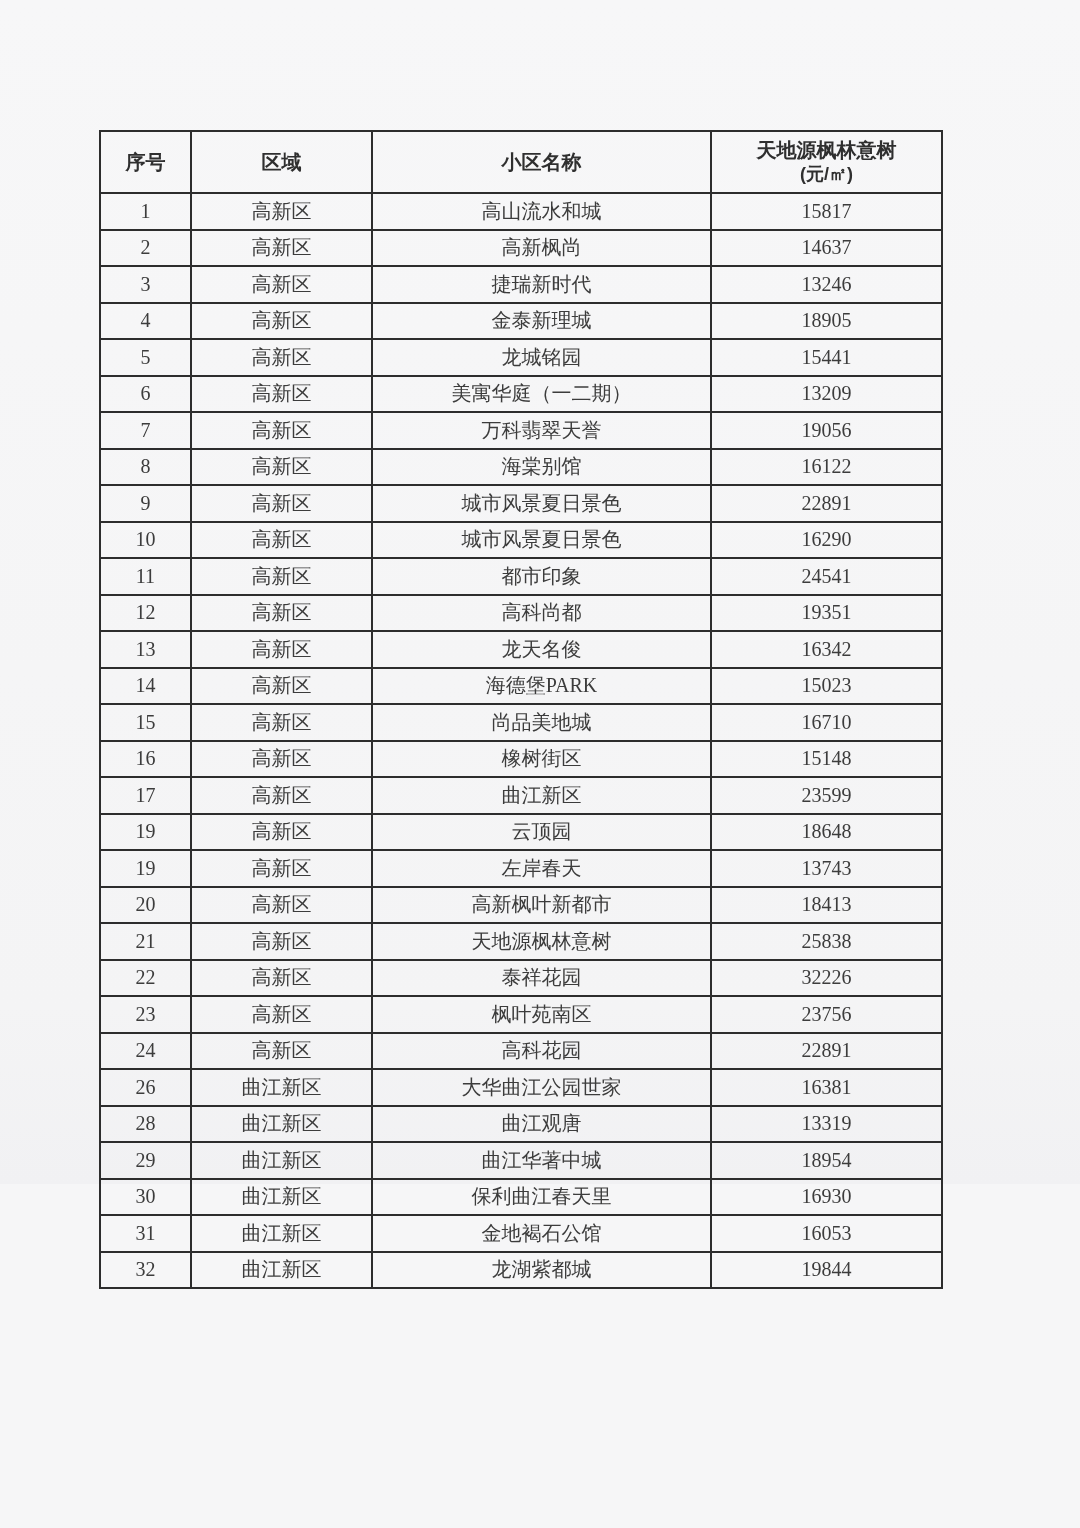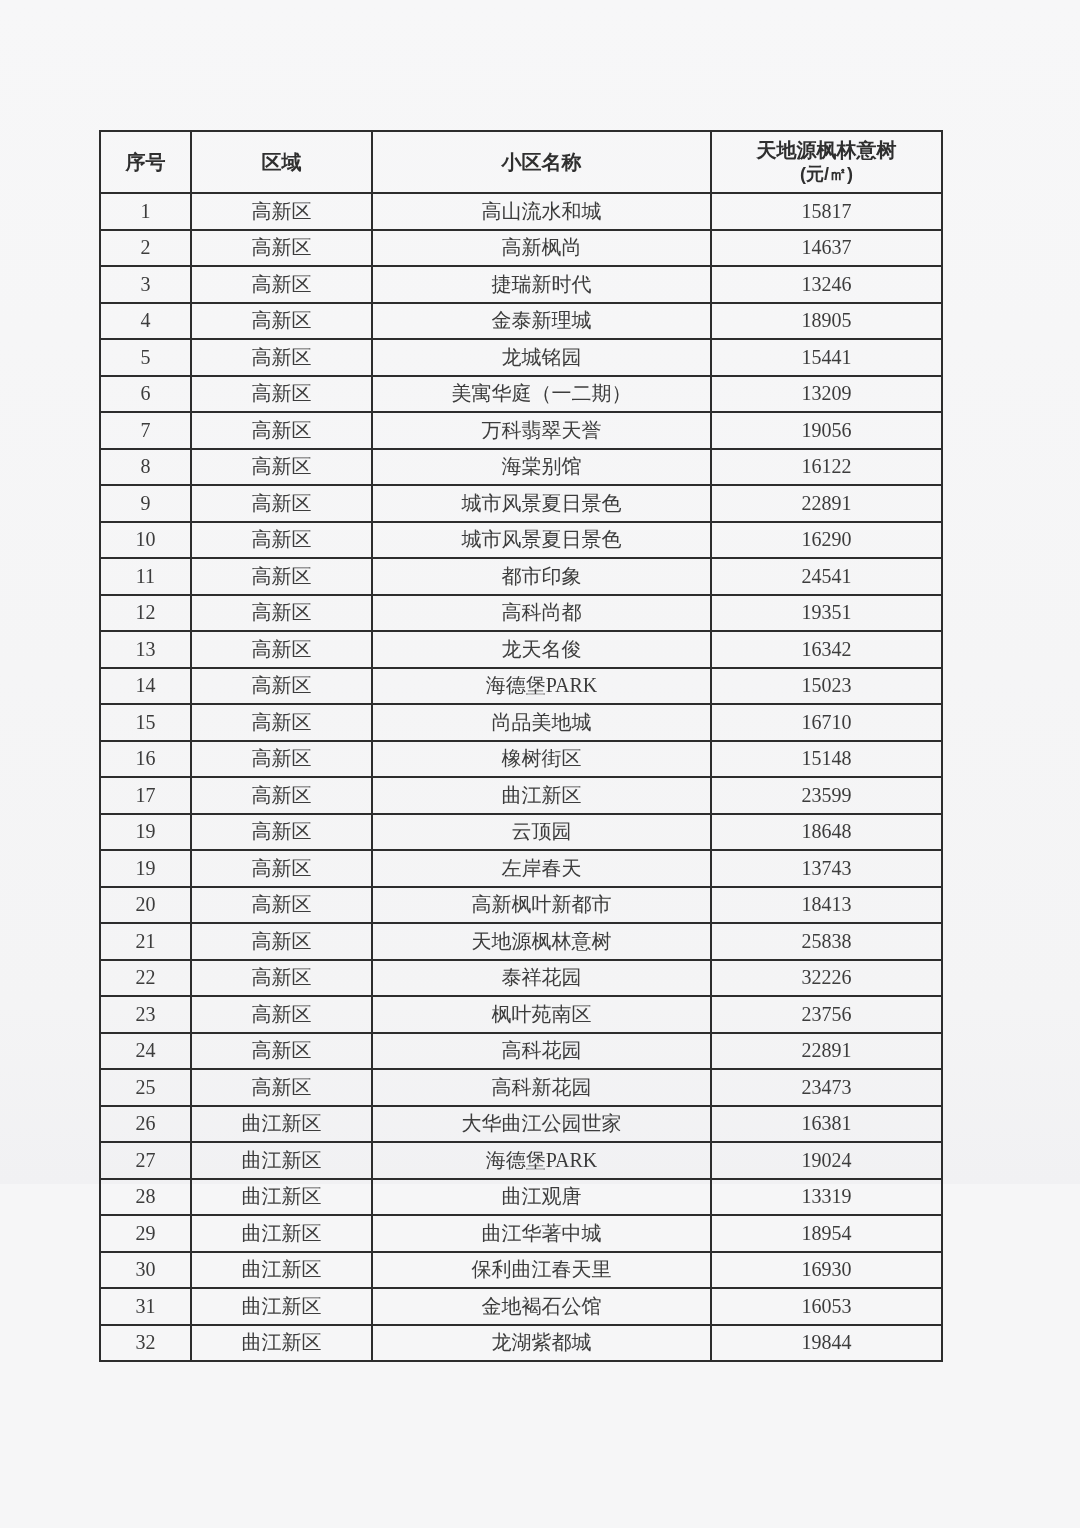--- a/index.html
+++ b/index.html
@@ -220,36 +220,24 @@
     <td class="c-community">枫叶苑南区</td>
     <td class="c-price">23756</td>
   </tr>
         <tr>
     <td class="c-index">24</td>
     <td class="c-district">高新区</td>
     <td class="c-community">高科花园</td>
     <td class="c-price">22891</td>
   </tr>
         <tr>
-    <td class="c-index">25</td>
-    <td class="c-district">高新区</td>
-    <td class="c-community">高科新花园</td>
-    <td class="c-price">23473</td>
-  </tr>
-        <tr>
     <td class="c-index">26</td>
     <td class="c-district">曲江新区</td>
     <td class="c-community">大华曲江公园世家</td>
     <td class="c-price">16381</td>
-  </tr>
-        <tr>
-    <td class="c-index">27</td>
-    <td class="c-district">曲江新区</td>
-    <td class="c-community">海德堡PARK</td>
-    <td class="c-price">19024</td>
   </tr>
         <tr>
     <td class="c-index">28</td>
     <td class="c-district">曲江新区</td>
     <td class="c-community">曲江观唐</td>
     <td class="c-price">13319</td>
   </tr>
         <tr>
     <td class="c-index">29</td>
     <td class="c-district">曲江新区</td>

